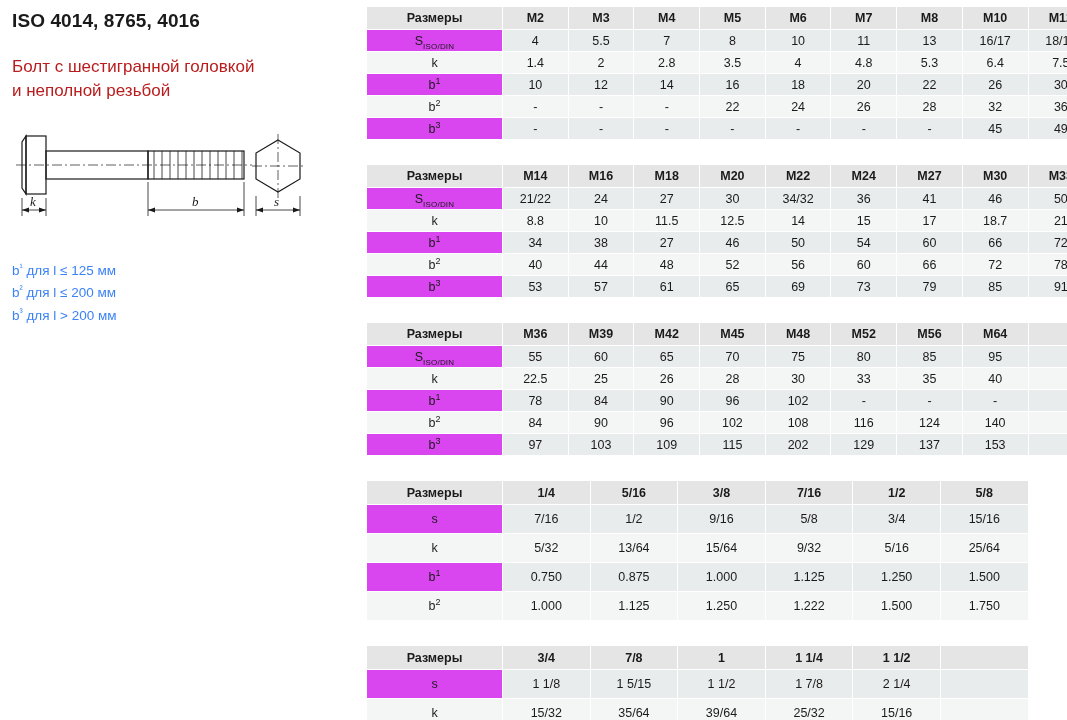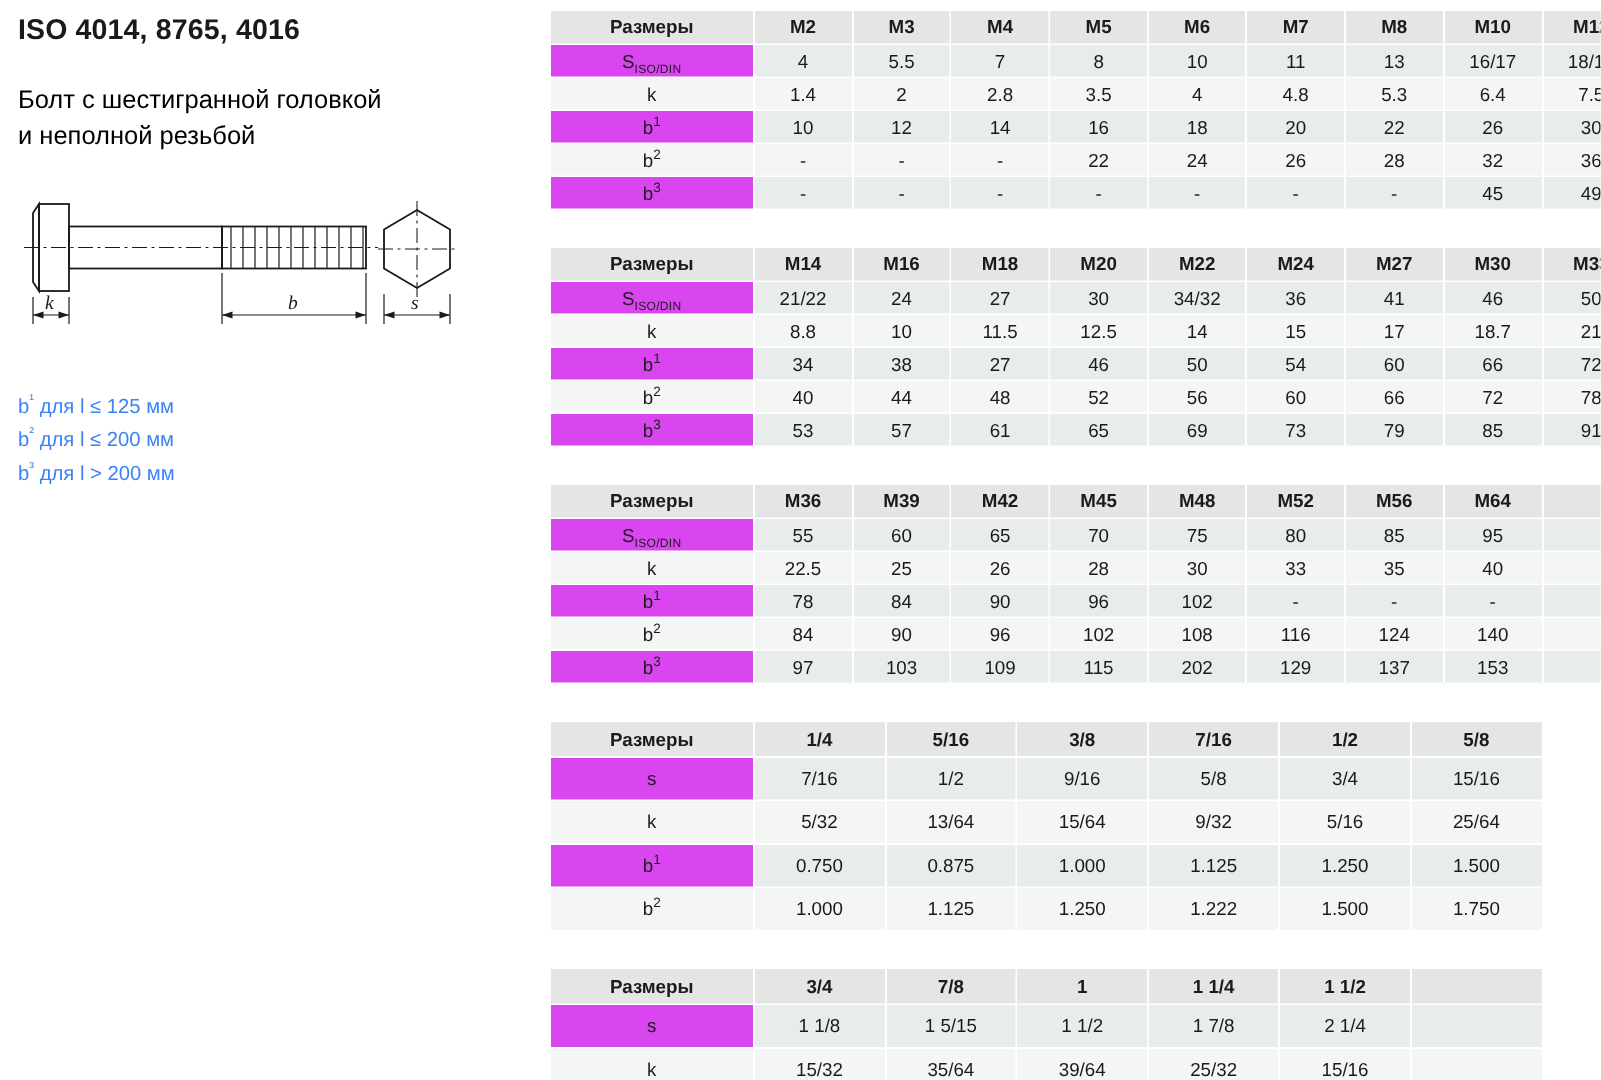--- a/index.html
+++ b/index.html
@@ -30,21 +30,21 @@
   .title-block {
     font-weight: bold;
     font-size: 19px;
     line-height: 1.32;
     letter-spacing: 0.1px;
   }
   .subtitle-block {
     margin-top: 22px;
     font-size: 17px;
     line-height: 1.38;
-    color: #000000;
+    color: #b91c1c;
   }
   .drawing {
     margin-top: 18px;
     width: 300px;
     height: 110px;
   }
   .notes {
     margin-top: 30px;
     font-size: 13.5px;
     line-height: 1.65;

